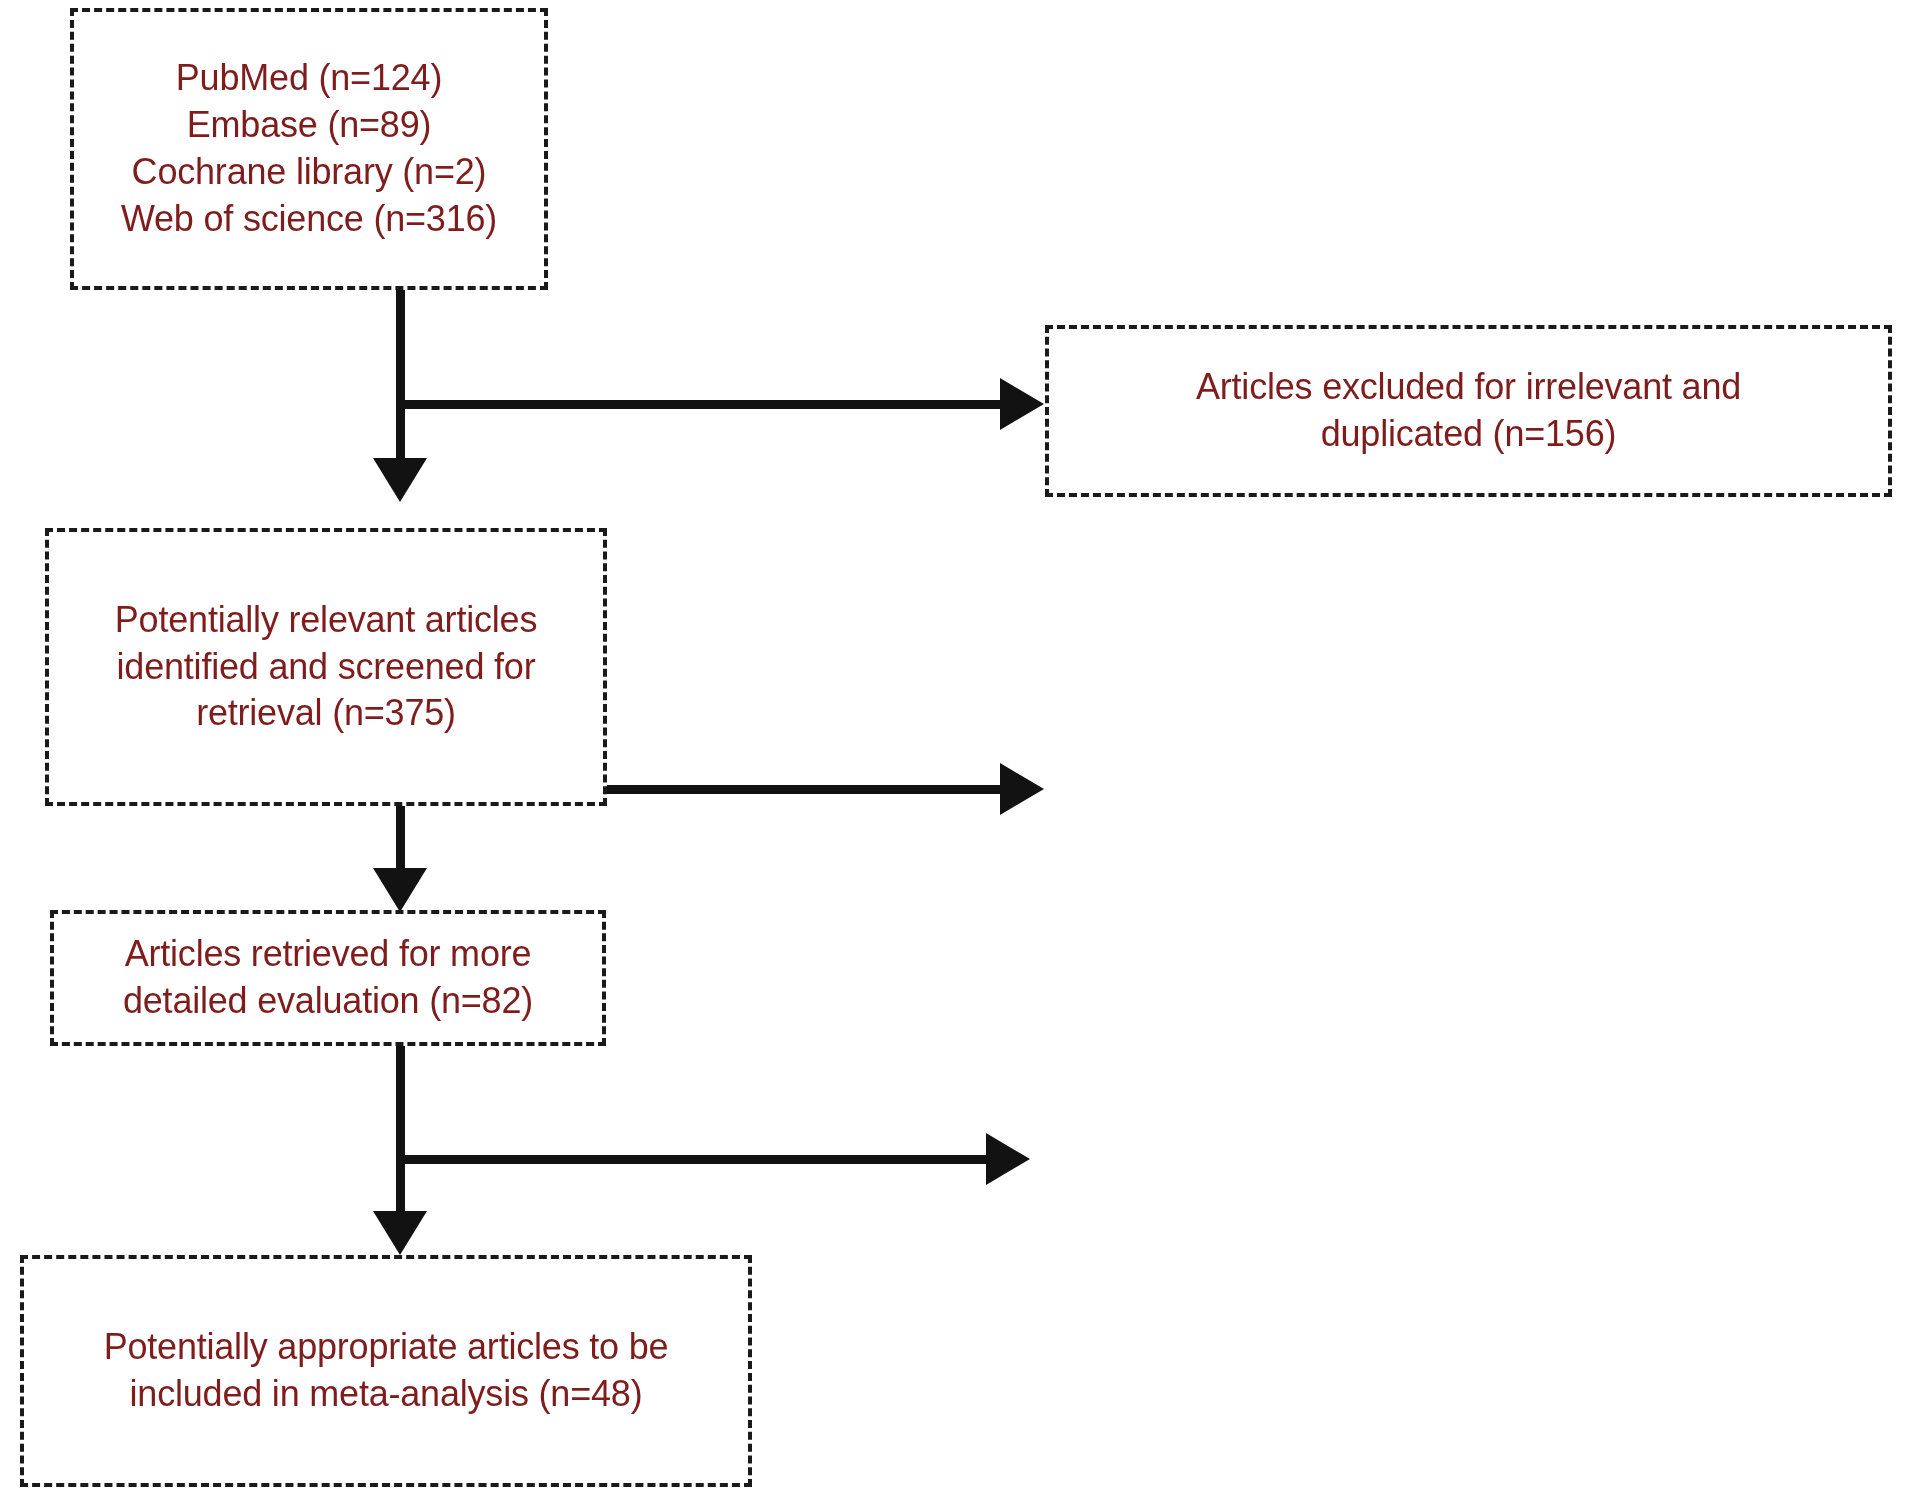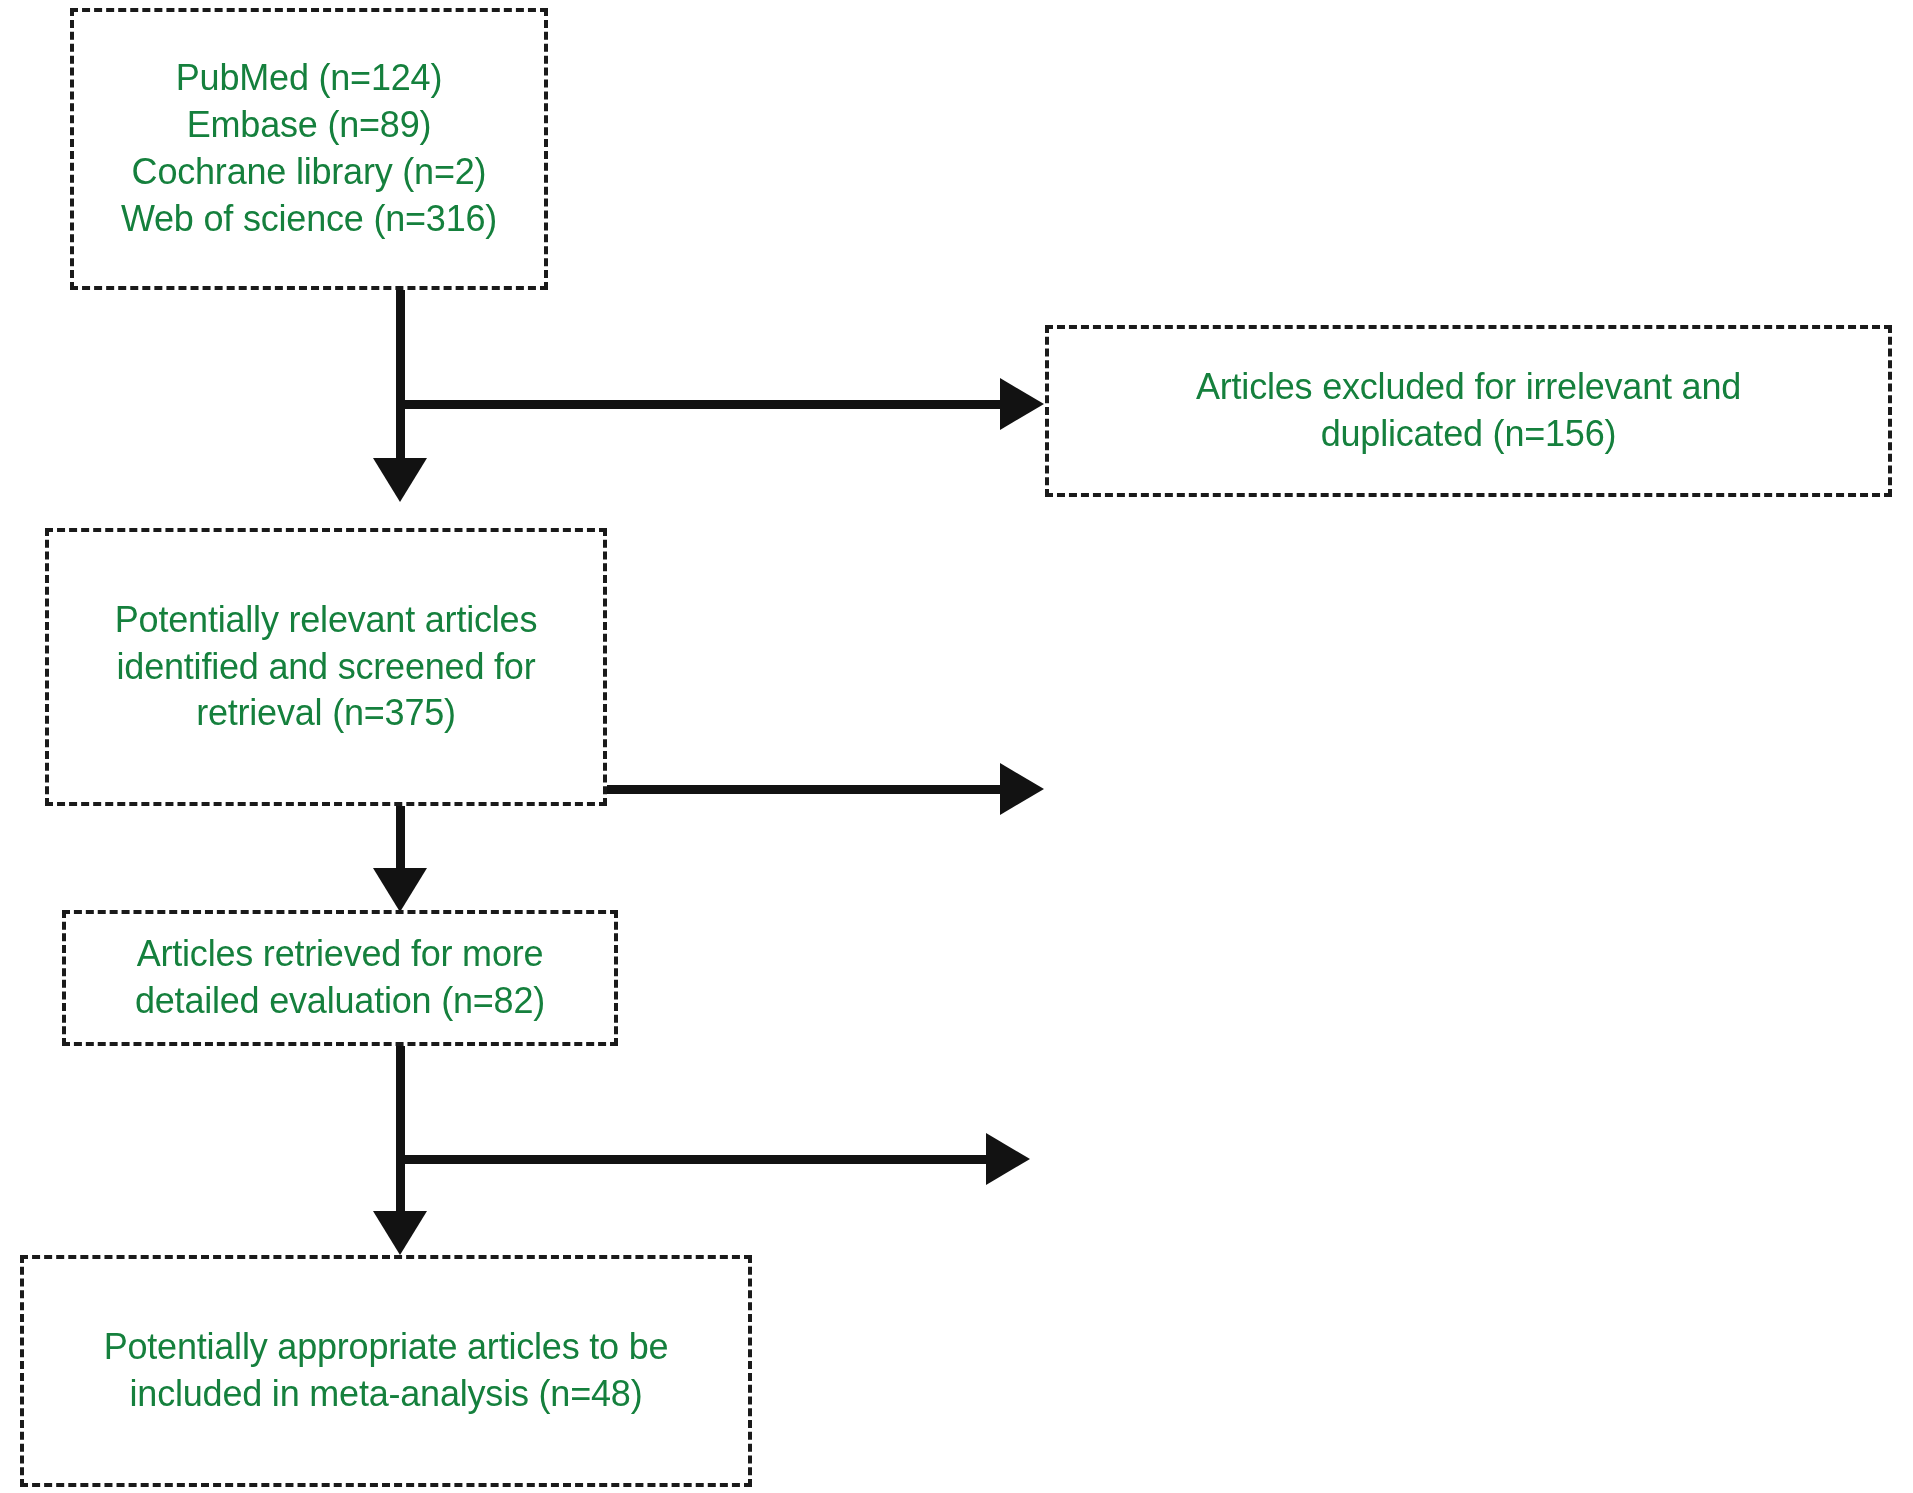--- a/index.html
+++ b/index.html
@@ -25,29 +25,29 @@
     align-items:center;
     justify-content:center;
     padding:6px 14px;
   }
   .node .txt{
     text-align:center;
     line-height:1.30;
     font-size:36px;
     letter-spacing:-0.2px;
     white-space:pre-line;
-    color:#15803d;
+    color:#7f1d1d;
   }
 
   
   #node-sources      { left:70px;   top:8px;    width:478px;  height:282px; }
   #node-sources .txt { text-align:center; }
 
   #node-screened     { left:45px;   top:528px;  width:562px;  height:278px; }
-  #node-retrieved    { left:62px;   top:910px;  width:556px;  height:136px; }
+  #node-retrieved    { left:50px;   top:910px;  width:556px;  height:136px; }
   #node-included     { left:20px;   top:1255px; width:732px;  height:232px; }
 
   #node-excluded-1   { left:1045px; top:325px;  width:847px;  height:172px; }
   #node-excluded-2   { left:1040px; top:660px;  width:852px;  height:305px; }
   #node-excluded-3   { left:1035px; top:1085px; width:857px;  height:172px; }
 
   
   .vline{
     position:absolute;
     background:#121212;

